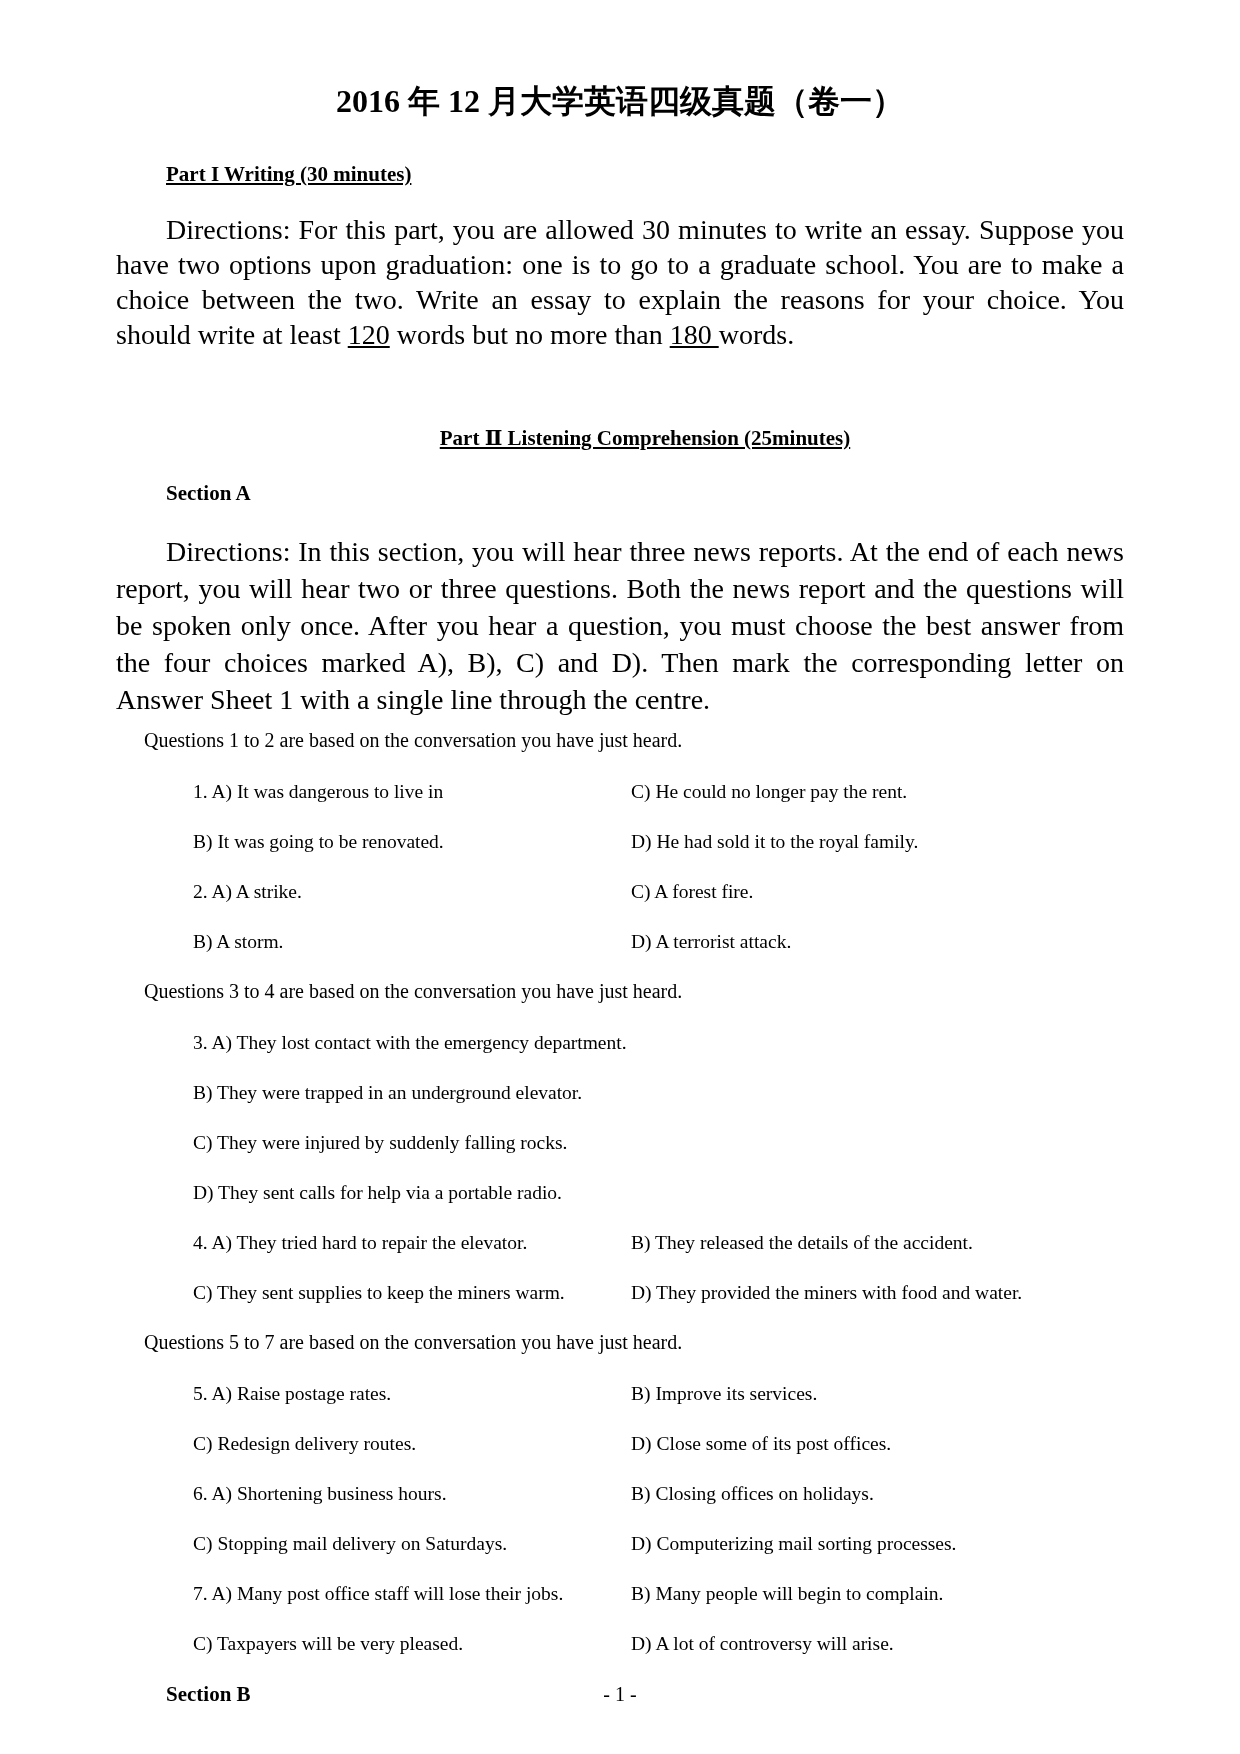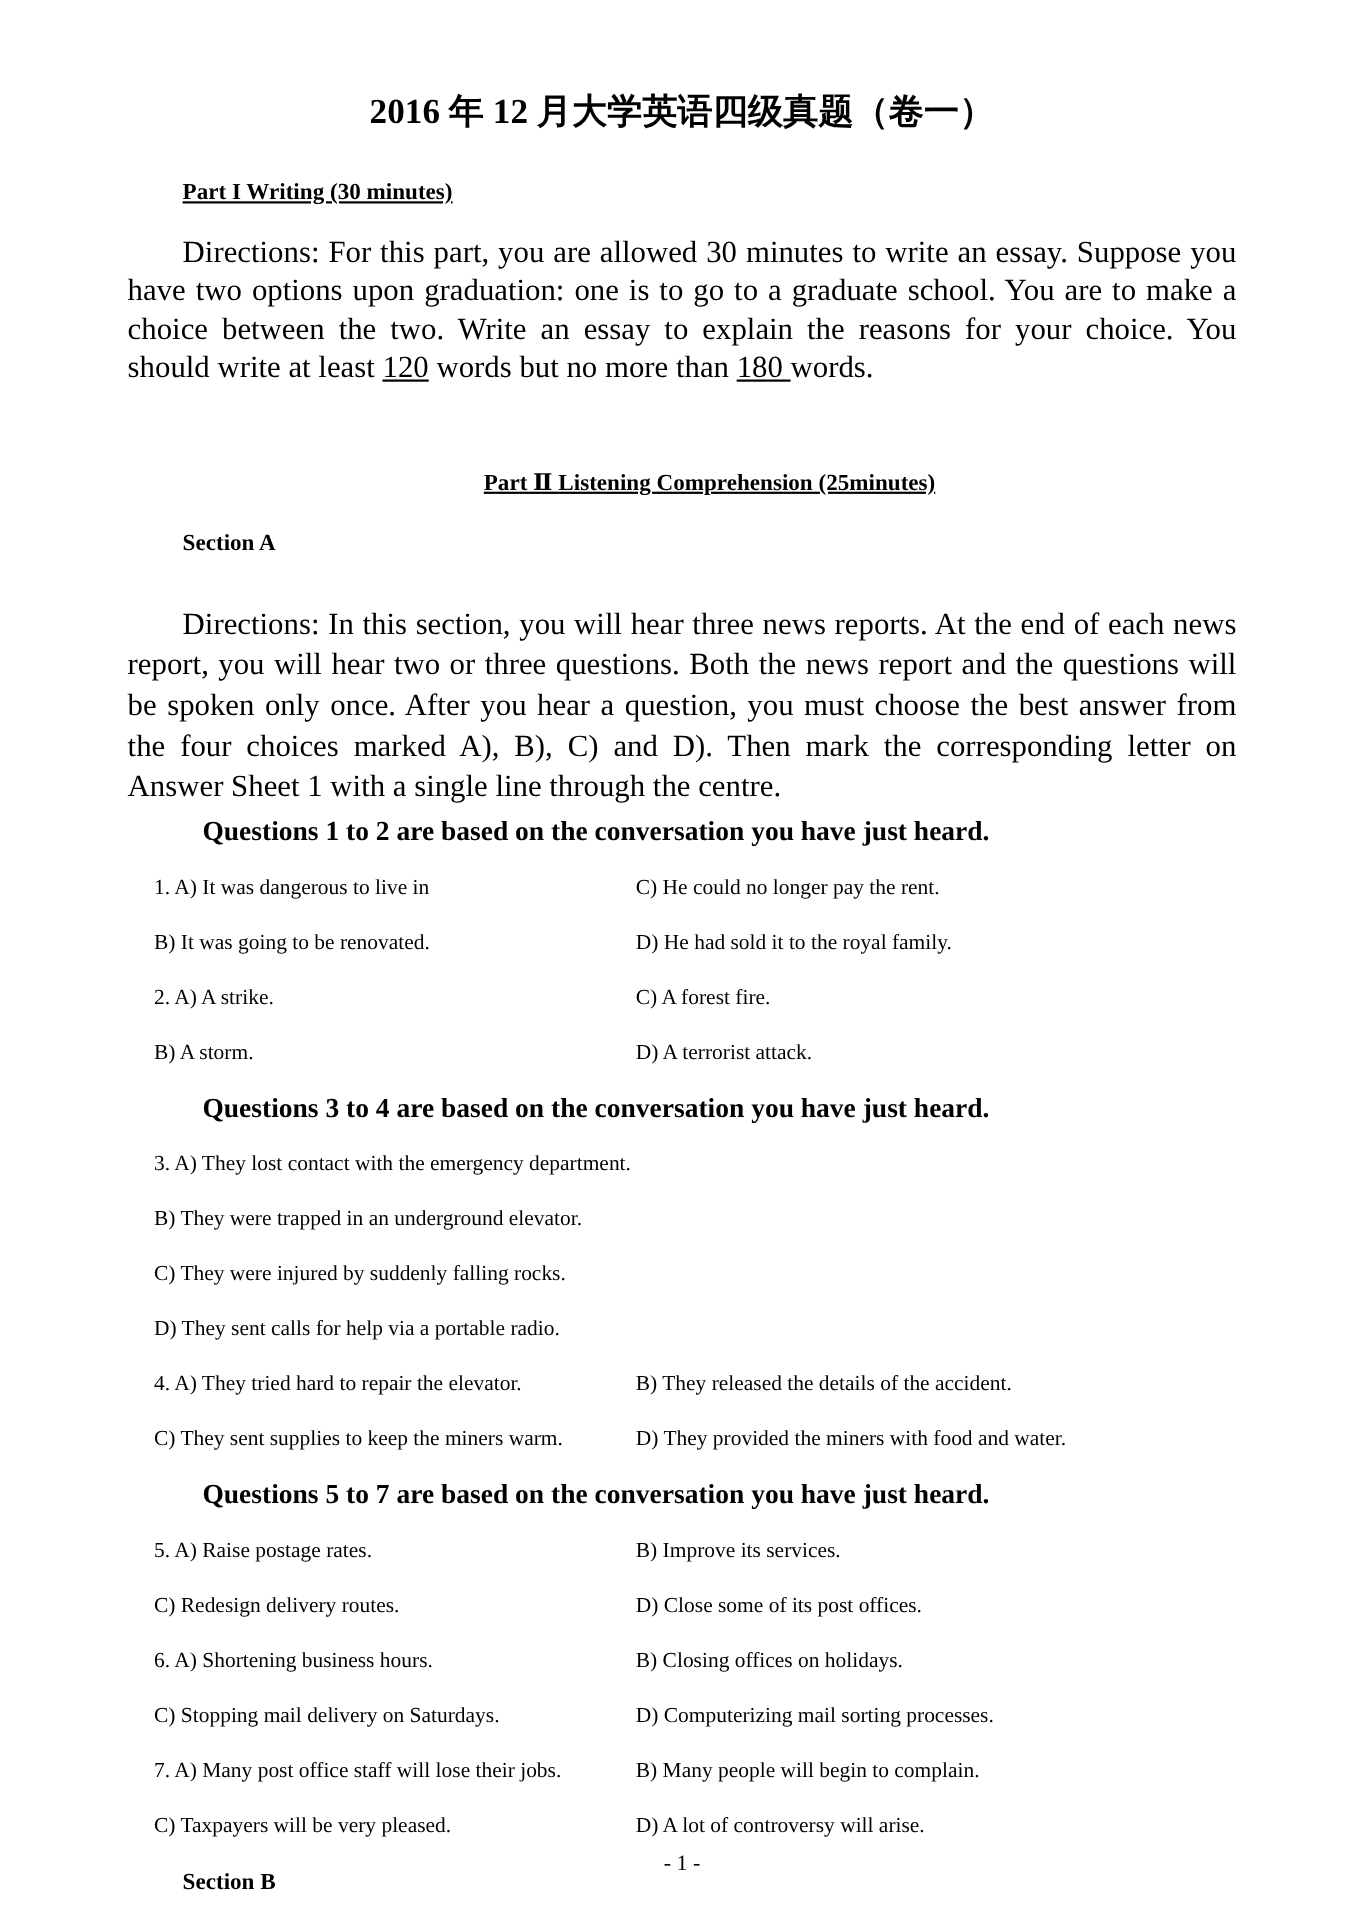--- a/index.html
+++ b/index.html
@@ -47,32 +47,32 @@
   .section-heading.section-b {
     margin-top: 20px;
   }
   .para {
     margin-top: 24px;
     font-size: 28px;
     text-align: justify;
     text-indent: 50px;
   }
   .para.lh35 { line-height: 35px; }
-  .para.lh37 { margin-top: 42px; line-height: 37px; }
+  .para.lh37 { margin-top: 26px; line-height: 37px; }
   .u { text-decoration: underline; }
   .q-heading {
     margin-top: 9px;
-    margin-left: 68px;
+    margin-left: 28px;
     margin-bottom: 24px;
-    font-size: 25px;
+    font-size: 20px;
     line-height: 27px;
-    font-weight: bold;
+    font-weight: normal;
   }
   .q-row {
-    margin-left: 24px;
+    margin-left: 77px;
     margin-bottom: 23px;
     font-size: 19.5px;
     line-height: 27px;
     display: flex;
     align-items: center;
   }
   .q-row .cell.left {
     min-width: 438px;
     padding-right: 6px;
     white-space: nowrap;

